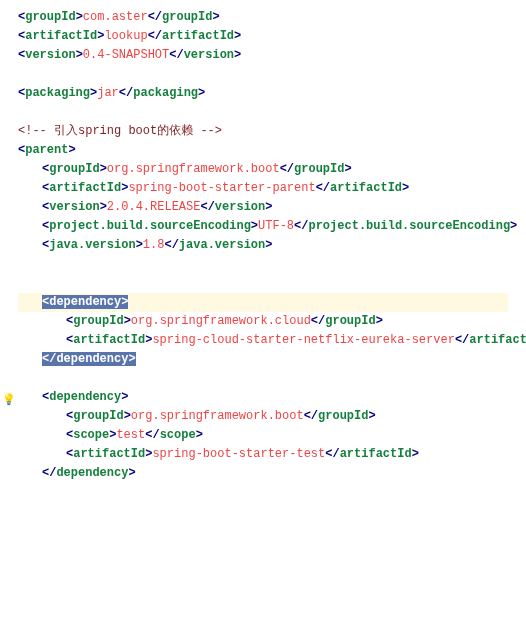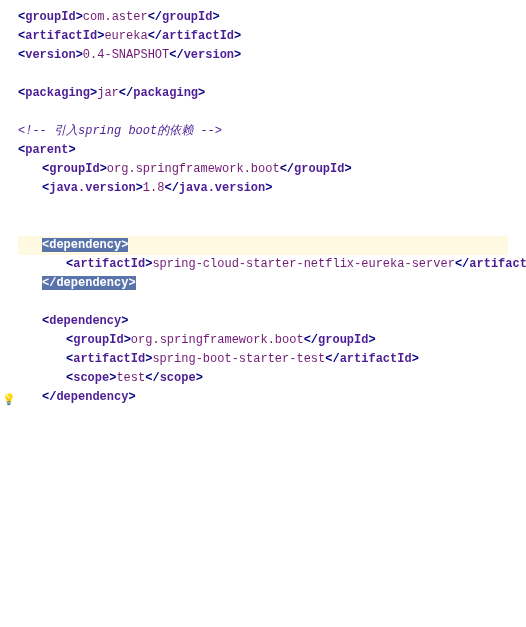--- a/index.html
+++ b/index.html
@@ -9,57 +9,61 @@
     font-size: 12px;
     line-height: 19px;
     background: #fff;
     color: #000;
     white-space: nowrap;
     overflow: hidden;
   }
   .line { display: block; min-height: 19px; }
   .i1 { padding-left: 24px; }
   .i2 { padding-left: 48px; }
-  .tag { color: #4c1d95; font-weight: bold; }
+  .tag { color: #15803d; font-weight: bold; }
   .ang { color: #000080; font-weight: bold; }
-  .text { color: #701a75; }
-  .comment { color: #4c1d95; font-style: italic; }
+  .text { color: #ef4444; }
+  .comment { color: #7f1d1d; }
   .blank { height: 19px; }
   .hl-line { background: #fff9e2; }
   .sel { background: #5974ab; color: #fff; }
   .sel .tag, .sel .ang { color: #fff; }
   .bulb {
     position: absolute;
     left: 2px;
     top: 391px;
     width: 12px;
     height: 12px;
     font-size: 11px;
     color: #f5c518;
   }
 </style>
 </head>
 <body>
 
 <div id="editor">
     <div class="line"><span class="ang">&lt;</span><span class="tag">groupId</span><span class="ang">&gt;</span><span class="text">com.aster</span><span class="ang">&lt;/</span><span class="tag">groupId</span><span class="ang">&gt;</span></div>
-    <div class="line"><span class="ang">&lt;</span><span class="tag">artifactId</span><span class="ang">&gt;</span><span class="text">eureka</span><span class="ang">&lt;/</span><span class="tag">artifactId</span><span class="ang">&gt;</span></div>
+    <div class="line"><span class="ang">&lt;</span><span class="tag">artifactId</span><span class="ang">&gt;</span><span class="text">lookup</span><span class="ang">&lt;/</span><span class="tag">artifactId</span><span class="ang">&gt;</span></div>
     <div class="line"><span class="ang">&lt;</span><span class="tag">version</span><span class="ang">&gt;</span><span class="text">0.4-SNAPSHOT</span><span class="ang">&lt;/</span><span class="tag">version</span><span class="ang">&gt;</span></div>
     <div class="line blank"></div>
     <div class="line"><span class="ang">&lt;</span><span class="tag">packaging</span><span class="ang">&gt;</span><span class="text">jar</span><span class="ang">&lt;/</span><span class="tag">packaging</span><span class="ang">&gt;</span></div>
     <div class="line blank"></div>
     <div class="line"><span class="comment">&lt;!-- 引入spring boot的依赖 --&gt;</span></div>
     <div class="line"><span class="ang">&lt;</span><span class="tag">parent</span><span class="ang">&gt;</span></div>
     <div class="line i1"><span class="ang">&lt;</span><span class="tag">groupId</span><span class="ang">&gt;</span><span class="text">org.springframework.boot</span><span class="ang">&lt;/</span><span class="tag">groupId</span><span class="ang">&gt;</span></div>
+    <div class="line i1"><span class="ang">&lt;</span><span class="tag">artifactId</span><span class="ang">&gt;</span><span class="text">spring-boot-starter-parent</span><span class="ang">&lt;/</span><span class="tag">artifactId</span><span class="ang">&gt;</span></div>
+    <div class="line i1"><span class="ang">&lt;</span><span class="tag">version</span><span class="ang">&gt;</span><span class="text">2.0.4.RELEASE</span><span class="ang">&lt;/</span><span class="tag">version</span><span class="ang">&gt;</span></div>
+    <div class="line i1"><span class="ang">&lt;</span><span class="tag">project.build.sourceEncoding</span><span class="ang">&gt;</span><span class="text">UTF-8</span><span class="ang">&lt;/</span><span class="tag">project.build.sourceEncoding</span><span class="ang">&gt;</span></div>
     <div class="line i1"><span class="ang">&lt;</span><span class="tag">java.version</span><span class="ang">&gt;</span><span class="text">1.8</span><span class="ang">&lt;/</span><span class="tag">java.version</span><span class="ang">&gt;</span></div>
     <div class="line blank"></div>
     <div class="line blank"></div>
     <div class="line hl-line i1"><span class="sel"><span class="ang">&lt;</span><span class="tag">dependency</span><span class="ang">&gt;</span></span></div>
+    <div class="line i2"><span class="ang">&lt;</span><span class="tag">groupId</span><span class="ang">&gt;</span><span class="text">org.springframework.cloud</span><span class="ang">&lt;/</span><span class="tag">groupId</span><span class="ang">&gt;</span></div>
     <div class="line i2"><span class="ang">&lt;</span><span class="tag">artifactId</span><span class="ang">&gt;</span><span class="text">spring-cloud-starter-netflix-eureka-server</span><span class="ang">&lt;/</span><span class="tag">artifactId</span></div>
     <div class="line i1"><span class="sel"><span class="ang">&lt;/</span><span class="tag">dependency</span><span class="ang">&gt;</span></span></div>
     <div class="line blank"></div>
     <div class="line i1"><span class="ang">&lt;</span><span class="tag">dependency</span><span class="ang">&gt;</span></div>
     <div class="line i2"><span class="ang">&lt;</span><span class="tag">groupId</span><span class="ang">&gt;</span><span class="text">org.springframework.boot</span><span class="ang">&lt;/</span><span class="tag">groupId</span><span class="ang">&gt;</span></div>
+    <div class="line i2"><span class="ang">&lt;</span><span class="tag">scope</span><span class="ang">&gt;</span><span class="text">test</span><span class="ang">&lt;/</span><span class="tag">scope</span><span class="ang">&gt;</span></div>
     <div class="line i2"><span class="ang">&lt;</span><span class="tag">artifactId</span><span class="ang">&gt;</span><span class="text">spring-boot-starter-test</span><span class="ang">&lt;/</span><span class="tag">artifactId</span><span class="ang">&gt;</span></div>
-    <div class="line i2"><span class="ang">&lt;</span><span class="tag">scope</span><span class="ang">&gt;</span><span class="text">test</span><span class="ang">&lt;/</span><span class="tag">scope</span><span class="ang">&gt;</span></div>
     <div class="line i1"><span class="ang">&lt;/</span><span class="tag">dependency</span><span class="ang">&gt;</span></div>
   </div>
 <div class="bulb">💡</div>
 
 </body></html>

